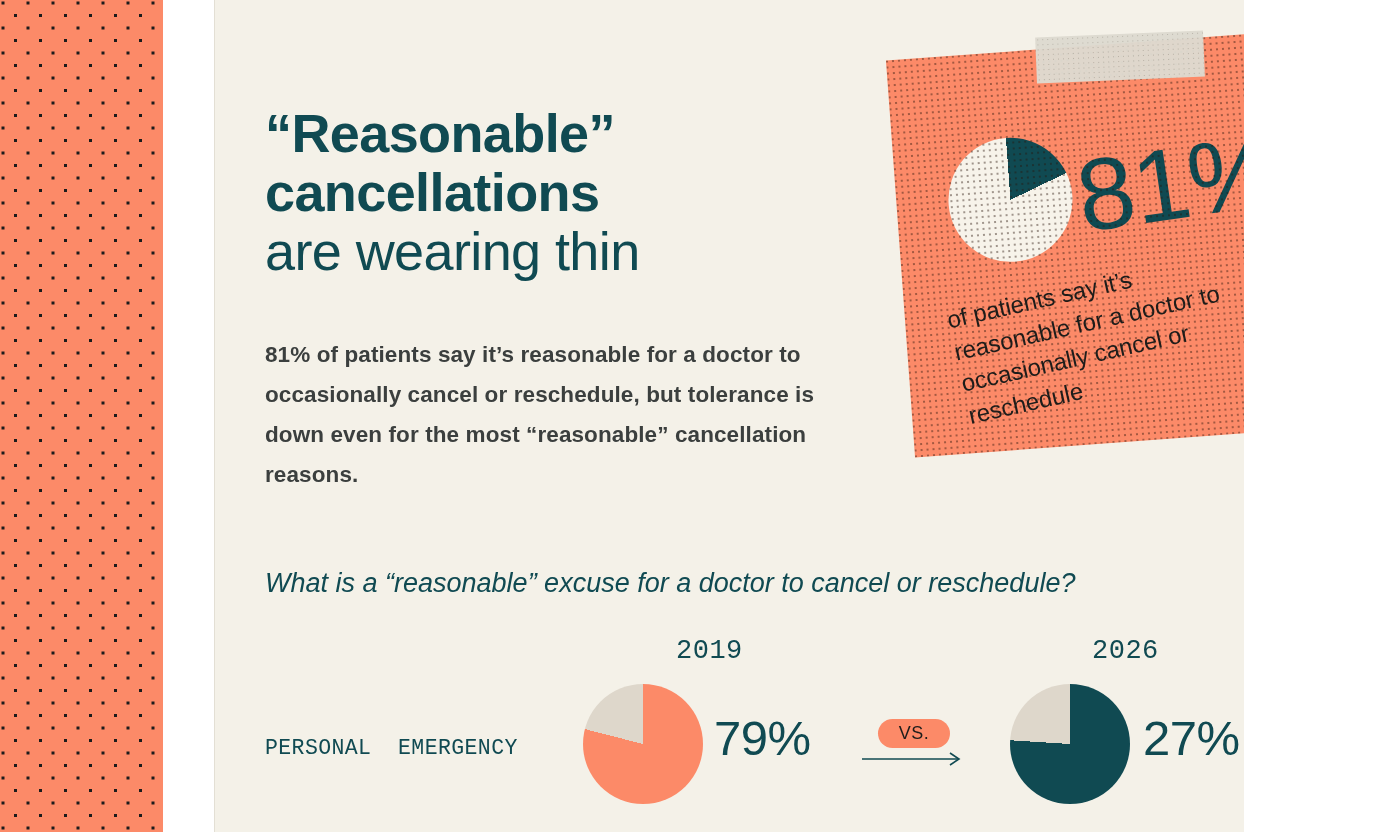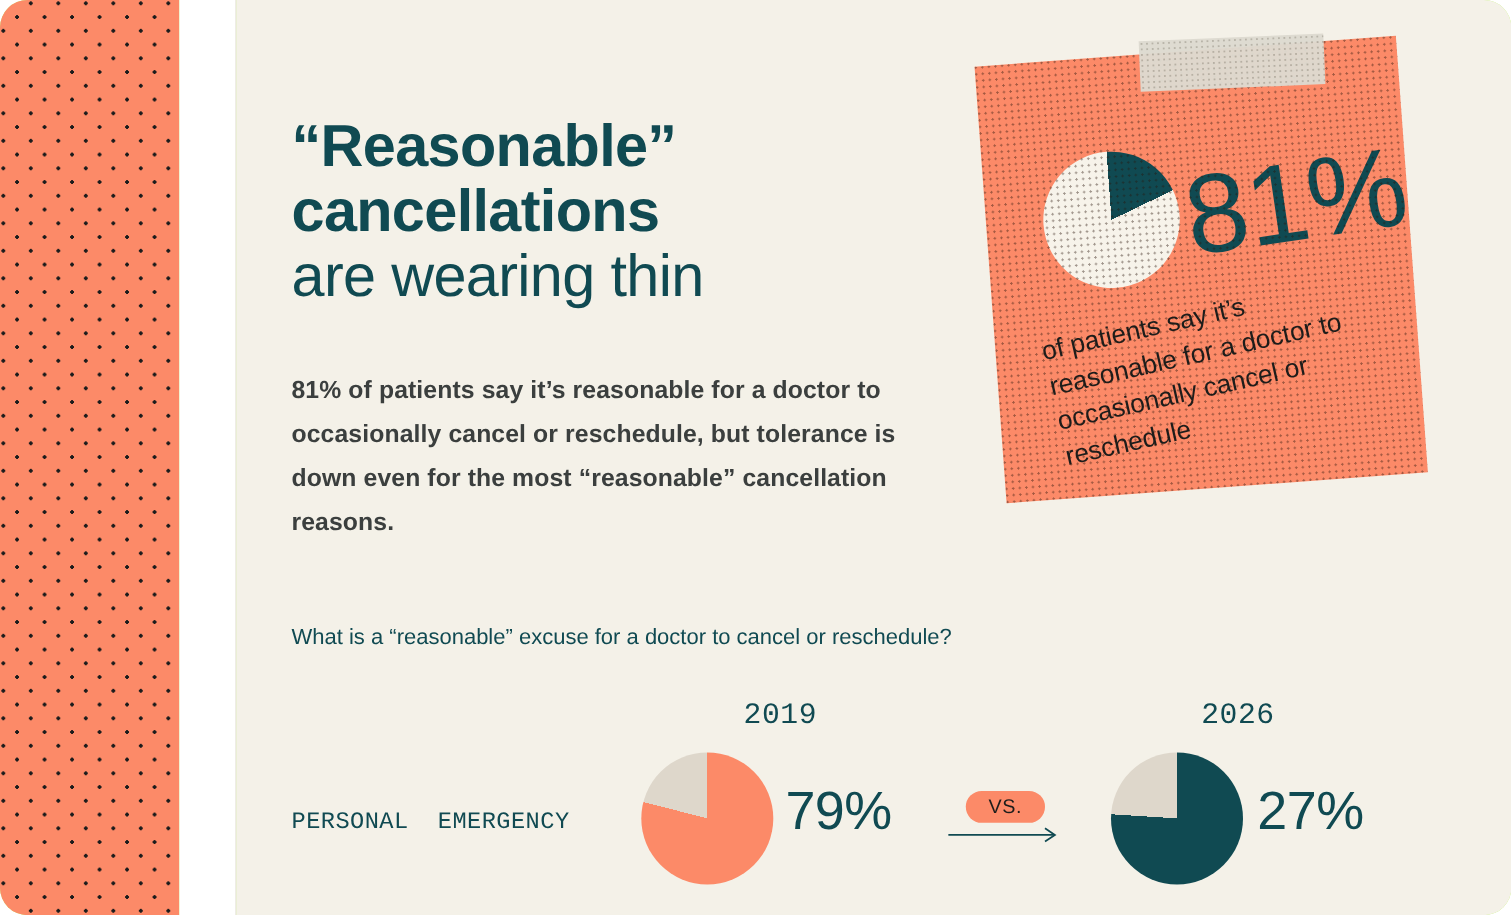--- a/index.html
+++ b/index.html
@@ -6,24 +6,23 @@
   * { box-sizing: border-box; }
   html, body {
     margin: 0; padding: 0;
     width: 1374px; height: 832px;
     overflow: hidden;
     background: #ffffff;
     font-family: "Liberation Sans", sans-serif;
   }
   #page {
     position: relative;
-    width: 1374px; height: 832px;
+    width: 1244px; height: 832px;
     overflow: hidden;
-    background: #bef264;
-    border-radius: 25px;
+    background: #14b8a6;
   }
 
   
   .dot-strip {
     position: absolute;
     left: 0; top: 0;
     width: 163px; height: 832px;
     background-color: #fc8a68;
     background-image:
       radial-gradient(#1b1b1b 1.6px, transparent 1.7px),
@@ -143,21 +142,22 @@
     letter-spacing: -0.1px;
     transform: rotate(-8.5deg);
     transform-origin: left top;
   }
 
   
   .question {
     position: absolute;
     left: 265px; top: 568px;
     color: #104a52;
-    font-size: 20px;
+    font-size: 27px;
+    font-style: italic;
     font-weight: 400;
     letter-spacing: 0px;
     white-space: nowrap;
   }
   .year-label {
     position: absolute;
     top: 636px;
     color: #104a52;
     font-family: "Liberation Mono", monospace;
     font-size: 27px;

